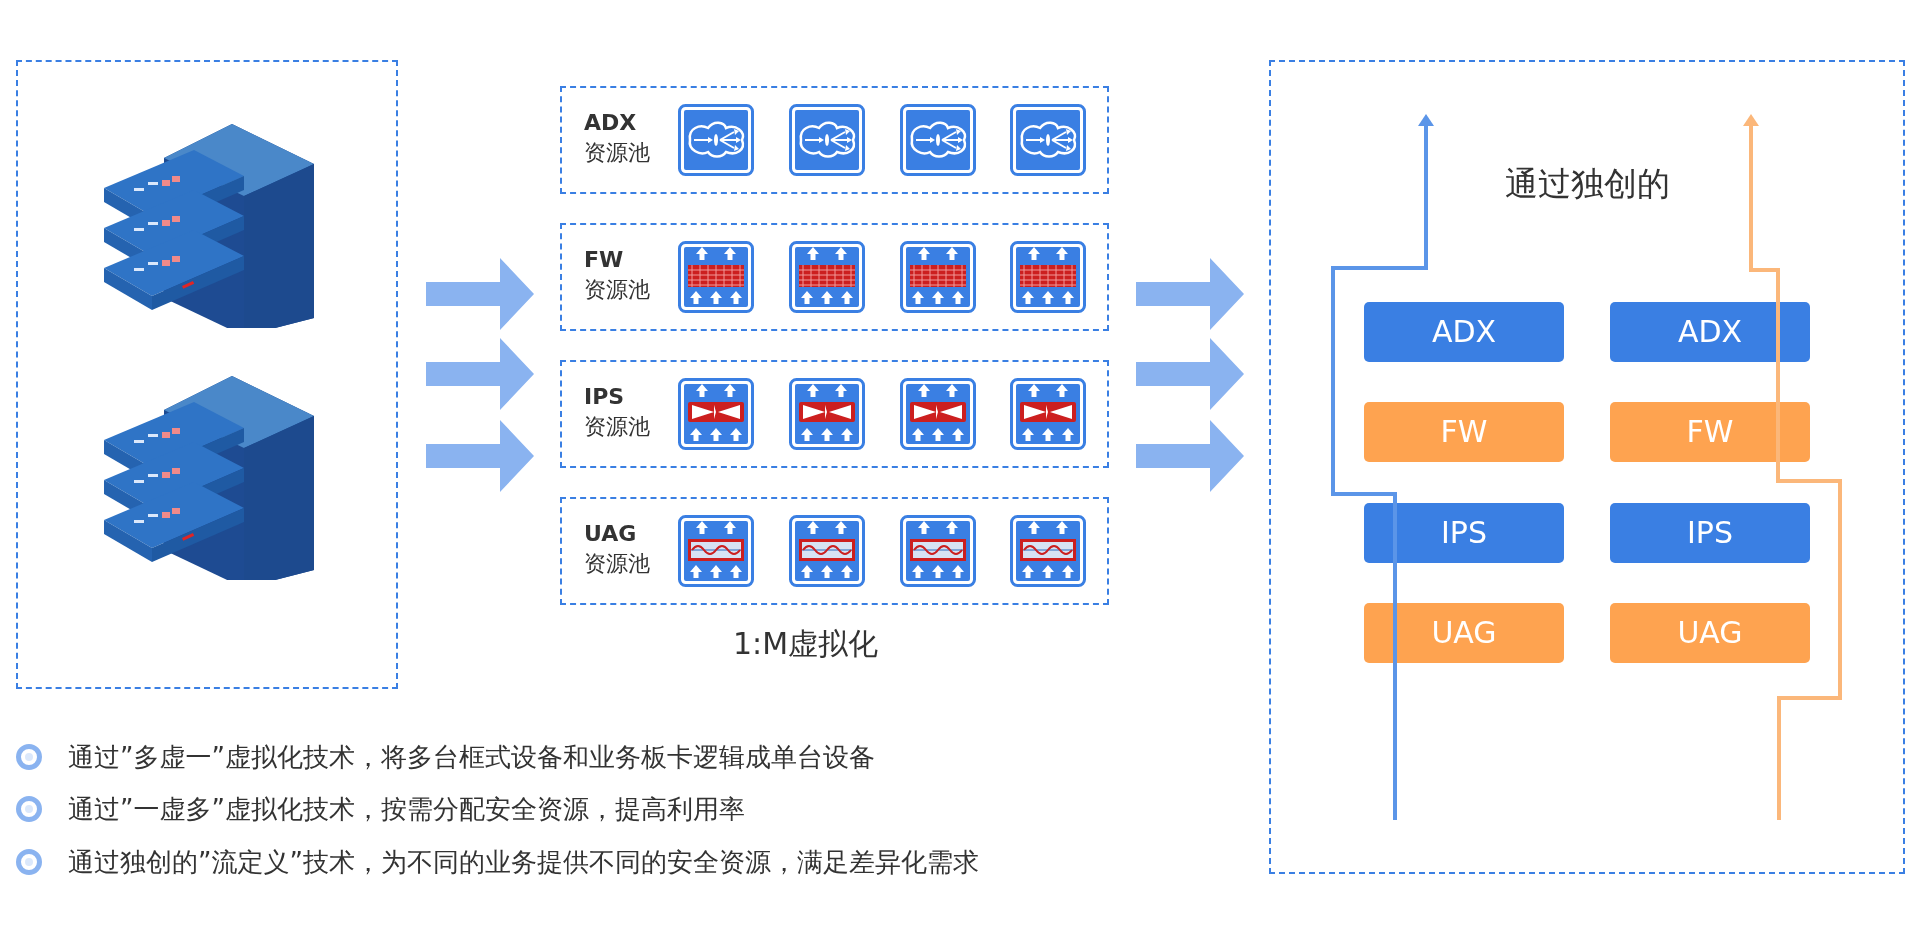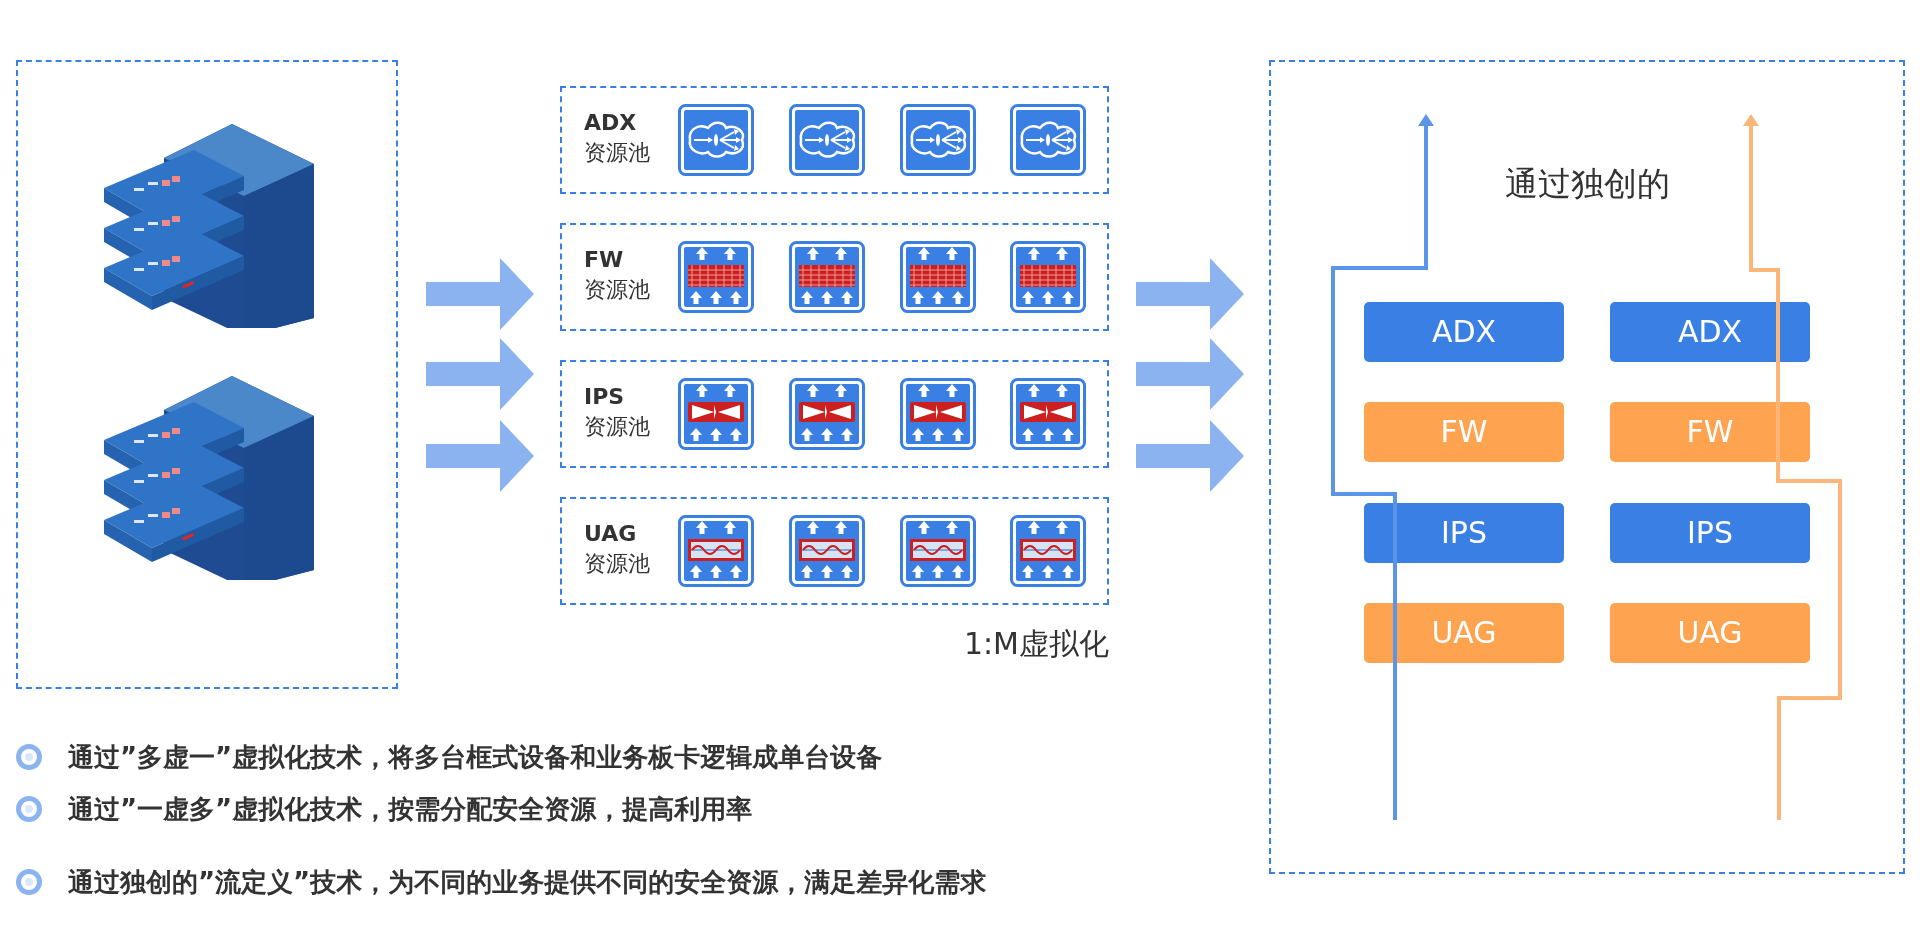--- a/index.html
+++ b/index.html
@@ -11,21 +11,21 @@
   .pool-label .cn{display:block;font-weight:normal;}
   .dev{position:absolute;top:16px;width:76px;height:72px;}
   .caption{position:absolute;font-size:30px;color:#333;text-align:center;}
   .arrow{position:absolute;width:108px;height:72px;}
   .svc{position:absolute;width:200px;height:60px;border-radius:5px;color:#fff;font-size:30px;text-align:center;line-height:60px;}
   .svc.blue{background:#3a7fe3;}
   .svc.orange{background:#fea350;}
   .bullet{position:absolute;left:16px;height:34px;display:flex;align-items:center;}
   .bullet .dot{width:26px;height:26px;border-radius:50%;border:5px solid #8ab3f0;box-sizing:border-box;background:#fff;margin-right:26px;position:relative;}
   .bullet .dot::after{content:"";position:absolute;left:4px;top:4px;width:8px;height:8px;border-radius:50%;background:#dbe8fb;}
-  .bullet .txt{font-size:26px;color:#333;white-space:nowrap;font-weight:bold;}
+  .bullet .txt{font-size:26px;color:#333;white-space:nowrap;}
   .flow-title{position:absolute;left:1505px;top:162px;font-size:33px;color:#333;}
   svg{display:block;}
 </style>
 </head>
 <body>
 
 <div class="dash-box" style="left:16px;top:60px;width:382px;height:629px;">
   <div style="position:absolute;left:86px;top:56px;">
     <svg width="210" height="210" viewBox="0 0 210 210">
       <polygon points="60,40 128,6 210,46 210,200 140,218 60,180" fill="#1e4b92"></polygon>
@@ -413,21 +413,21 @@
           <rect x="13" y="27" width="50" height="16" fill="#d7e3f4"></rect>
           <line x1="13" y1="35" x2="63" y2="35" stroke="#7fa6d8" stroke-width="2"></line>
           <path d="M14,35 Q20,27 26,35 T38,35 T50,35 T62,35" fill="none" stroke="#cc1f1f" stroke-width="2"></path>
           <polygon points="18,50 24,57 20.5,57 20.5,63 15.5,63 15.5,57 12,57" fill="#fff"></polygon>
           <polygon points="38,50 44,57 40.5,57 40.5,63 35.5,63 35.5,57 32,57" fill="#fff"></polygon>
           <polygon points="58,50 64,57 60.5,57 60.5,63 55.5,63 55.5,57 52,57" fill="#fff"></polygon>
         </svg>
       </div>
     </div>
 </div>
-<div class="caption" style="left:560px;width:549px;top:624px;text-align:right;">1:M虚拟化</div>
+<div class="caption" style="left:531px;width:549px;top:624px;">1:M虚拟化</div>
 
 <svg class="arrow" style="left:1136px;top:258px;" viewBox="0 0 108 72">
     <polygon points="0,24 74,24 74,0 108,36 74,72 74,48 0,48" fill="#8ab3f0"></polygon>
   </svg>
 <svg class="arrow" style="left:1136px;top:338px;" viewBox="0 0 108 72">
     <polygon points="0,24 74,24 74,0 108,36 74,72 74,48 0,48" fill="#8ab3f0"></polygon>
   </svg>
 <svg class="arrow" style="left:1136px;top:420px;" viewBox="0 0 108 72">
     <polygon points="0,24 74,24 74,0 108,36 74,72 74,48 0,48" fill="#8ab3f0"></polygon>
   </svg>
@@ -453,16 +453,16 @@
 </svg>
 
 <div class="bullet" style="top:740px;">
   <span class="dot"></span>
   <span class="txt">通过”多虚一”虚拟化技术，将多台框式设备和业务板卡逻辑成单台设备</span>
 </div>
 <div class="bullet" style="top:792px;">
   <span class="dot"></span>
   <span class="txt">通过”一虚多”虚拟化技术，按需分配安全资源，提高利用率</span>
 </div>
-<div class="bullet" style="top:865px;">
+<div class="bullet" style="top:845px;">
   <span class="dot"></span>
   <span class="txt">通过独创的”流定义”技术，为不同的业务提供不同的安全资源，满足差异化需求</span>
 </div>
 
 </body></html>

